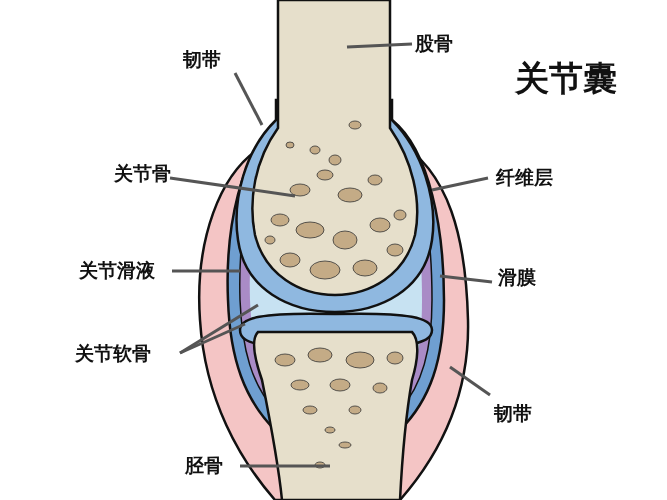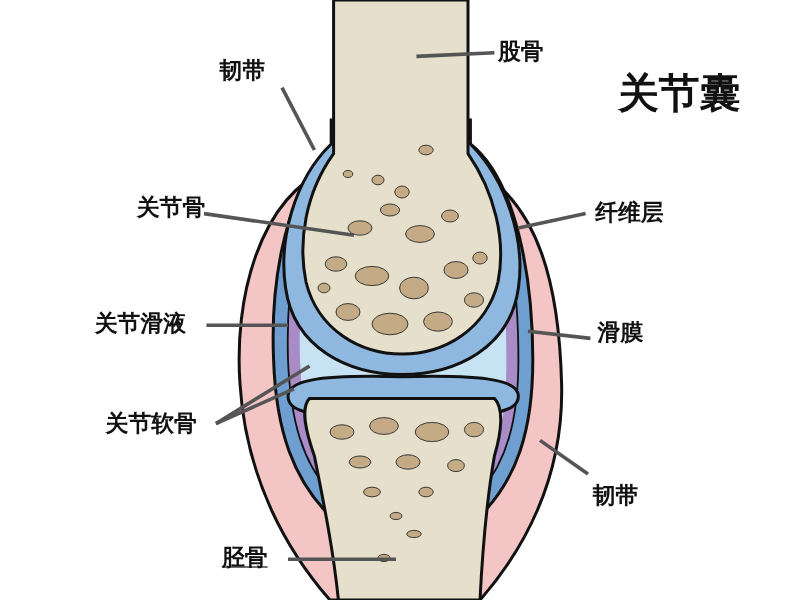--- a/index.html
+++ b/index.html
@@ -78,15 +78,15 @@
   </g>
 </svg>
 
 <div class="title" style="left:515px; top:62px;font-family:Liberation Serif, serif;">关节囊</div>
 <div class="lbl" style="left:415px; top:34px;">股骨</div>
 <div class="lbl" style="left:183px; top:50px;">韧带</div>
 <div class="lbl" style="left:89px; top:164px;margin-left:25px;">关节骨</div>
 <div class="lbl" style="left:496px; top:168px;text-align:right;">纤维层</div>
 <div class="lbl" style="left:67px; top:261px;margin-left:12px;">关节滑液</div>
 <div class="lbl" style="left:498px; top:268px;">滑膜</div>
-<div class="lbl" style="left:88px; top:344px;">关节软骨</div>
+<div class="lbl" style="left:75px; top:344px;">关节软骨</div>
 <div class="lbl" style="left:494px; top:404px;">韧带</div>
-<div class="lbl" style="left:185px; top:456px;text-decoration:underline;">胫骨</div>
+<div class="lbl" style="left:185px; top:456px;">胫骨</div>
 
 </body></html>

